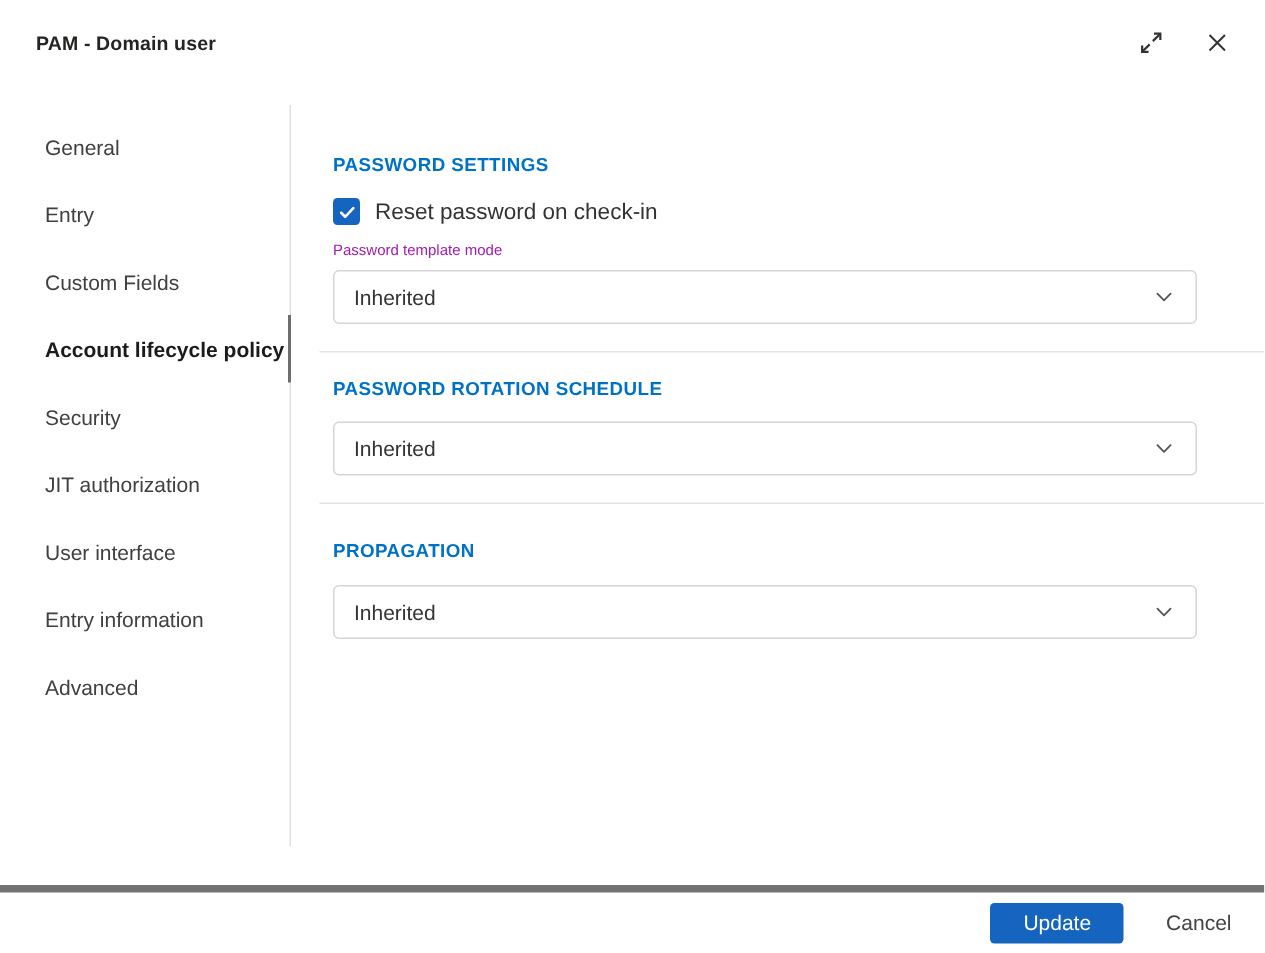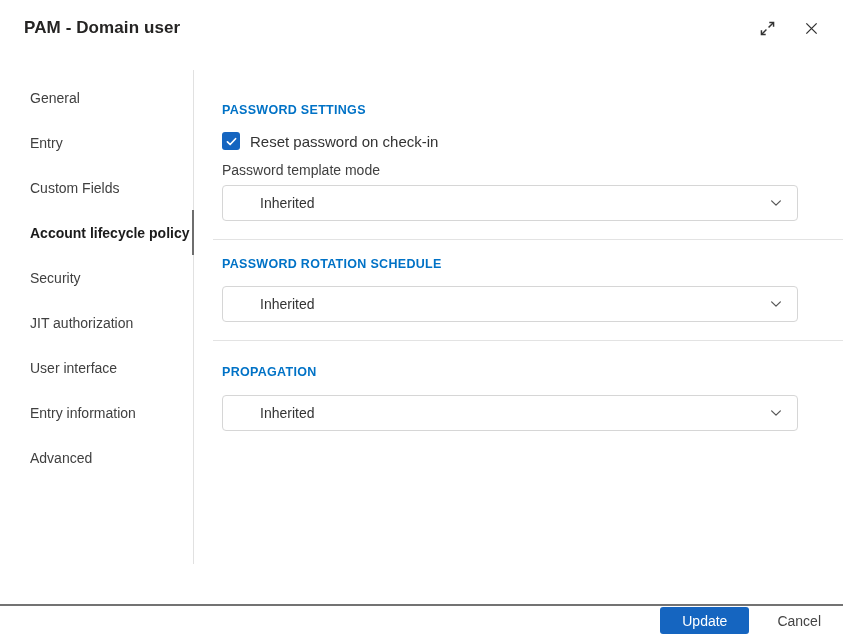--- a/index.html
+++ b/index.html
@@ -11,21 +11,21 @@
   html,body{background:#fff;}
   body{font-family:"Liberation Sans",sans-serif;}
   .dialog{
     position:relative;width:843px;height:635px;background:#fff;overflow:hidden;
   }
   
   .header{
     display:flex;align-items:center;justify-content:space-between;
     height:56px;padding:0 22px 0 24px;
   }
-  .title{font-size:17px;font-weight:700;color:var(--title);letter-spacing:.1px;}
+  .title{font-size:13px;font-weight:700;color:var(--title);letter-spacing:.1px;}
   .header-actions{display:flex;align-items:center;gap:24px;}
   .icon-btn{
     background:none;border:none;cursor:pointer;padding:0;line-height:0;
     display:flex;align-items:center;justify-content:center;width:20px;height:20px;
   }
   .icon-btn svg{display:block;}
   
   .body{position:relative;height:534px;}
   .vline{position:absolute;left:193px;top:14px;bottom:26px;width:1px;background:#e1e1e1;}
   .sel-indicator{position:absolute;left:192px;top:154px;height:45px;width:2px;background:#6e6e6e;}
@@ -48,40 +48,40 @@
   }
   .checkbox-row{
     display:flex;align-items:center;gap:10px;margin-top:14px;height:20px;cursor:pointer;
   }
   .checkbox{
     width:18px;height:18px;border-radius:3px;background:var(--primary);
     display:flex;align-items:center;justify-content:center;flex:0 0 auto;
   }
   .checkbox svg{display:block;}
   .checkbox-label{font-size:15px;color:#333;}
-  .field-label{margin-top:11px;font-size:14px;color:#404040;}
+  .field-label{margin-top:11px;font-size:10px;color:#a21caf;}
   .select{
     margin-top:7px;height:36px;border:1px solid #d6d6d6;border-radius:4px;
     display:flex;align-items:center;justify-content:space-between;
     padding:0 14px 0 13px;cursor:pointer;background:#fff;width:100%;
   }
-  .select .value{font-size:14px;color:#333;margin-left:24px;}
+  .select .value{font-size:14px;color:#333;}
   .select svg{display:block;}
   .section-divider{
     height:1px;background:#e3e3e3;border:none;
     margin:18px -45px 0 -9px;
   }
   .mt-heading{margin-top:17px;}
   .mt-heading2{margin-top:24px;}
   .mt-select{margin-top:15px;}
   .mt-select2{margin-top:16px;}
   
   .footer{
-    position:absolute;left:0;right:0;bottom:0;height:31px;
-    border-top:2px solid #737373;background:#fff;
+    position:absolute;left:0;right:0;bottom:0;height:45px;
+    border-top:5px solid #737373;background:#fff;
     display:flex;align-items:center;justify-content:flex-end;
     gap:28px;padding-right:22px;
   }
   .btn-primary{
     background:var(--primary);color:#fff;border:none;border-radius:3px;
     font-family:"Liberation Sans",sans-serif;font-size:14px;
     height:27px;padding:0 22px;cursor:pointer;
   }
   .btn-link{
     background:none;border:none;font-family:"Liberation Sans",sans-serif;

